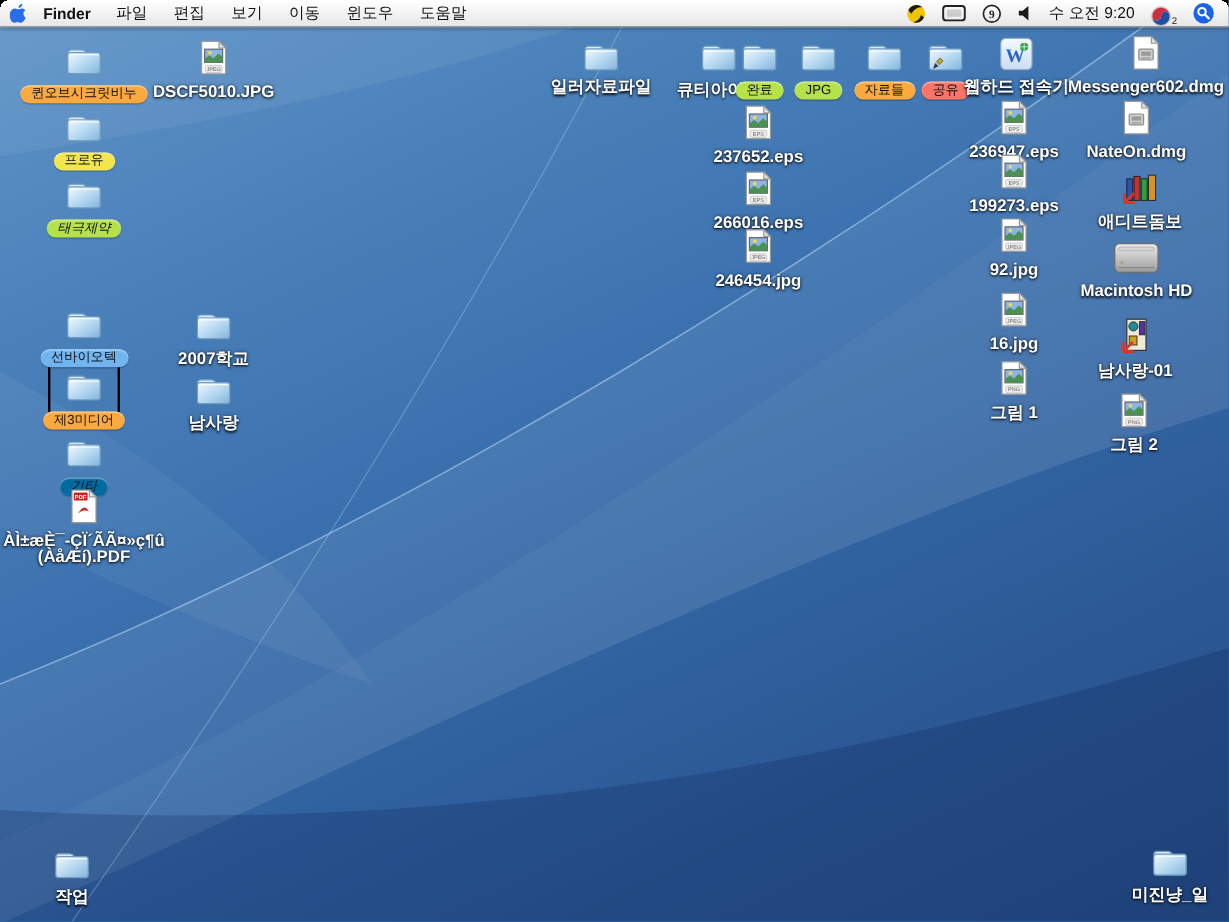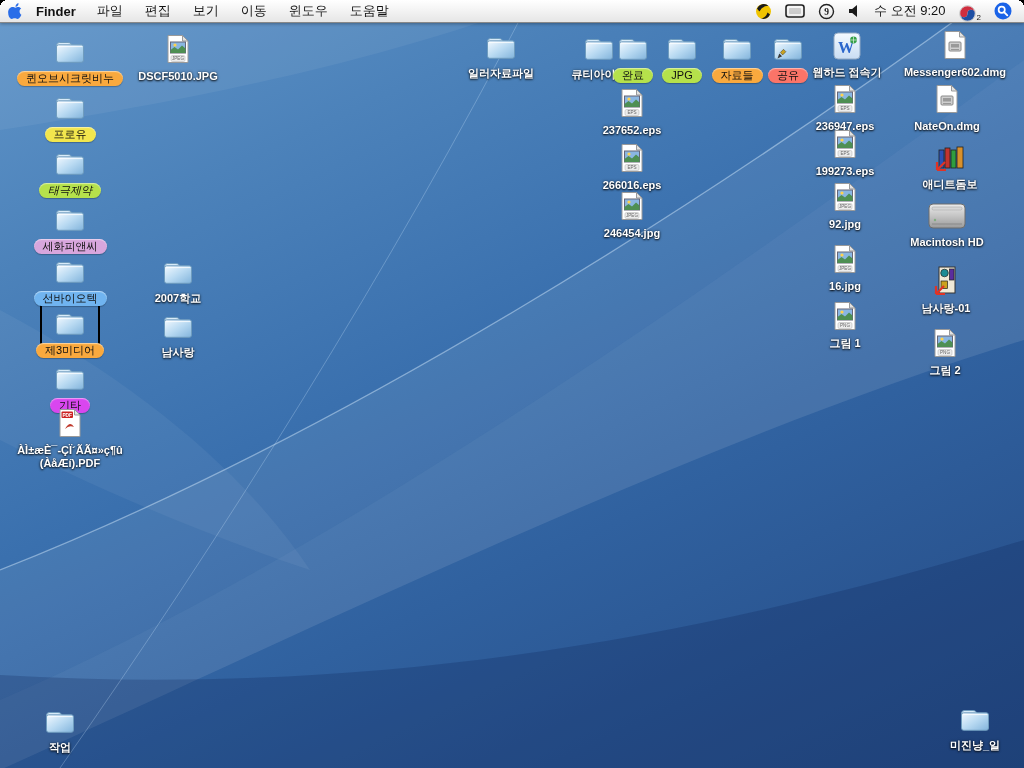--- a/index.html
+++ b/index.html
@@ -41,21 +41,21 @@
     position:absolute;width:110px;display:flex;flex-direction:column;align-items:center;
     cursor:default;
   }
   .artwrap{position:relative;height:32px;display:flex;align-items:flex-end;justify-content:center;margin-bottom:2px;}
   .sel-box{
     position:absolute;left:50%;top:-5px;transform:translateX(-50%);
     width:56px;height:46px;border:2px solid #000;z-index:1;
   }
   .icon-label{
     position:relative;z-index:2;text-align:center;
-    font-size:11px;line-height:13px;font-weight:bold;color:#fff;
+    font-size:14px;line-height:13px;font-weight:bold;color:#fff;
     text-shadow:0 1px 2px rgba(0,0,0,0.9),0 0 3px rgba(0,0,0,0.55);
     white-space:nowrap;
   }
   .icon-label.pill{
     font-weight:normal;color:#101010;text-shadow:none;
     padding:0 9px;border-radius:9px;line-height:15px;font-size:11px;
     box-shadow:inset 0 1px 1px rgba(255,255,255,0.5),0 1px 1px rgba(0,0,0,0.25);
   }
   .lbl-line{white-space:nowrap;}
 </style>
@@ -182,37 +182,20 @@
                 <stop offset="1" stop-color="#82b4dc"></stop>
               </linearGradient>
             </defs>
             <path d="M2.5 7.5 q0 -3 3 -3 h8.5 q2.2 0 3.4 1.6 l1.2 1.6 z" fill="#d8ebf9" stroke="#6f9cbe"></path>
             <rect x="2.5" y="6.8" width="27" height="17.5" rx="2.2" fill="url(#fgrad)" stroke="#6f9cbe"></rect>
             <path d="M3.5 8.6 h25" stroke="#ffffff" stroke-opacity="0.8" fill="none"></path>
           </svg></span>
       </div>
       <div class="icon-label pill" style="background: rgb(181, 225, 75); font-style: italic;">태극제약</div>
     </div>
-    <div class="desk-icon" style="left: 15px; top: 183px;">
-      <div class="artwrap">
-        <span style="position: relative; z-index: 2;"><svg width="32" height="27" viewBox="0 0 32 27">
-            <defs>
-              <linearGradient id="fgrad" x1="0" y1="0" x2="1" y2="1">
-                <stop offset="0" stop-color="#f2f9ff"></stop>
-                <stop offset="0.5" stop-color="#b9daf2"></stop>
-                <stop offset="1" stop-color="#82b4dc"></stop>
-              </linearGradient>
-            </defs>
-            <path d="M2.5 7.5 q0 -3 3 -3 h8.5 q2.2 0 3.4 1.6 l1.2 1.6 z" fill="#d8ebf9" stroke="#6f9cbe"></path>
-            <rect x="2.5" y="6.8" width="27" height="17.5" rx="2.2" fill="url(#fgrad)" stroke="#6f9cbe"></rect>
-            <path d="M3.5 8.6 h25" stroke="#ffffff" stroke-opacity="0.8" fill="none"></path>
-          </svg></span>
-      </div>
-      <div class="icon-label pill" style="background: rgb(216, 166, 221);">세화피앤씨</div>
-    </div>
     <div class="desk-icon" style="left: 15px; top: 235px;">
       <div class="artwrap">
         <span style="position: relative; z-index: 2;"><svg width="32" height="27" viewBox="0 0 32 27">
             <defs>
               <linearGradient id="fgrad" x1="0" y1="0" x2="1" y2="1">
                 <stop offset="0" stop-color="#f2f9ff"></stop>
                 <stop offset="0.5" stop-color="#b9daf2"></stop>
                 <stop offset="1" stop-color="#82b4dc"></stop>
               </linearGradient>
             </defs>
@@ -249,21 +232,21 @@
                 <stop offset="0" stop-color="#f2f9ff"></stop>
                 <stop offset="0.5" stop-color="#b9daf2"></stop>
                 <stop offset="1" stop-color="#82b4dc"></stop>
               </linearGradient>
             </defs>
             <path d="M2.5 7.5 q0 -3 3 -3 h8.5 q2.2 0 3.4 1.6 l1.2 1.6 z" fill="#d8ebf9" stroke="#6f9cbe"></path>
             <rect x="2.5" y="6.8" width="27" height="17.5" rx="2.2" fill="url(#fgrad)" stroke="#6f9cbe"></rect>
             <path d="M3.5 8.6 h25" stroke="#ffffff" stroke-opacity="0.8" fill="none"></path>
           </svg></span>
       </div>
-      <div class="icon-label pill" style="background: #d946ef;">기타</div>
+      <div class="icon-label pill" style="background: #0369a1; font-style: italic;">기타</div>
     </div>
     <div class="desk-icon" style="left: 15px; top: 388px;">
       <div class="artwrap">
         <span style="position: relative; z-index: 2;"><svg width="26" height="30" viewBox="0 0 26 30">
             <path d="M3 1.5 h14.5 l5.5 5.5 v21.5 h-20 z" fill="#ffffff" stroke="#9a9a9a"></path>
             <path d="M17.5 1.5 v5.5 h5.5 z" fill="#e2e2e2" stroke="#9a9a9a"></path>
             <rect x="4.5" y="3.5" width="11.5" height="6.5" rx="1" fill="#cc2222"></rect>
             <text x="10.2" y="8.6" font-size="4.8" font-weight="bold" text-anchor="middle" fill="#fff" font-family="sans-serif">PDF</text>
             <path d="M8 21 q5 -9 9 -2 q-5 -2 -9 2z" fill="#c0392b"></path>
           </svg></span>

